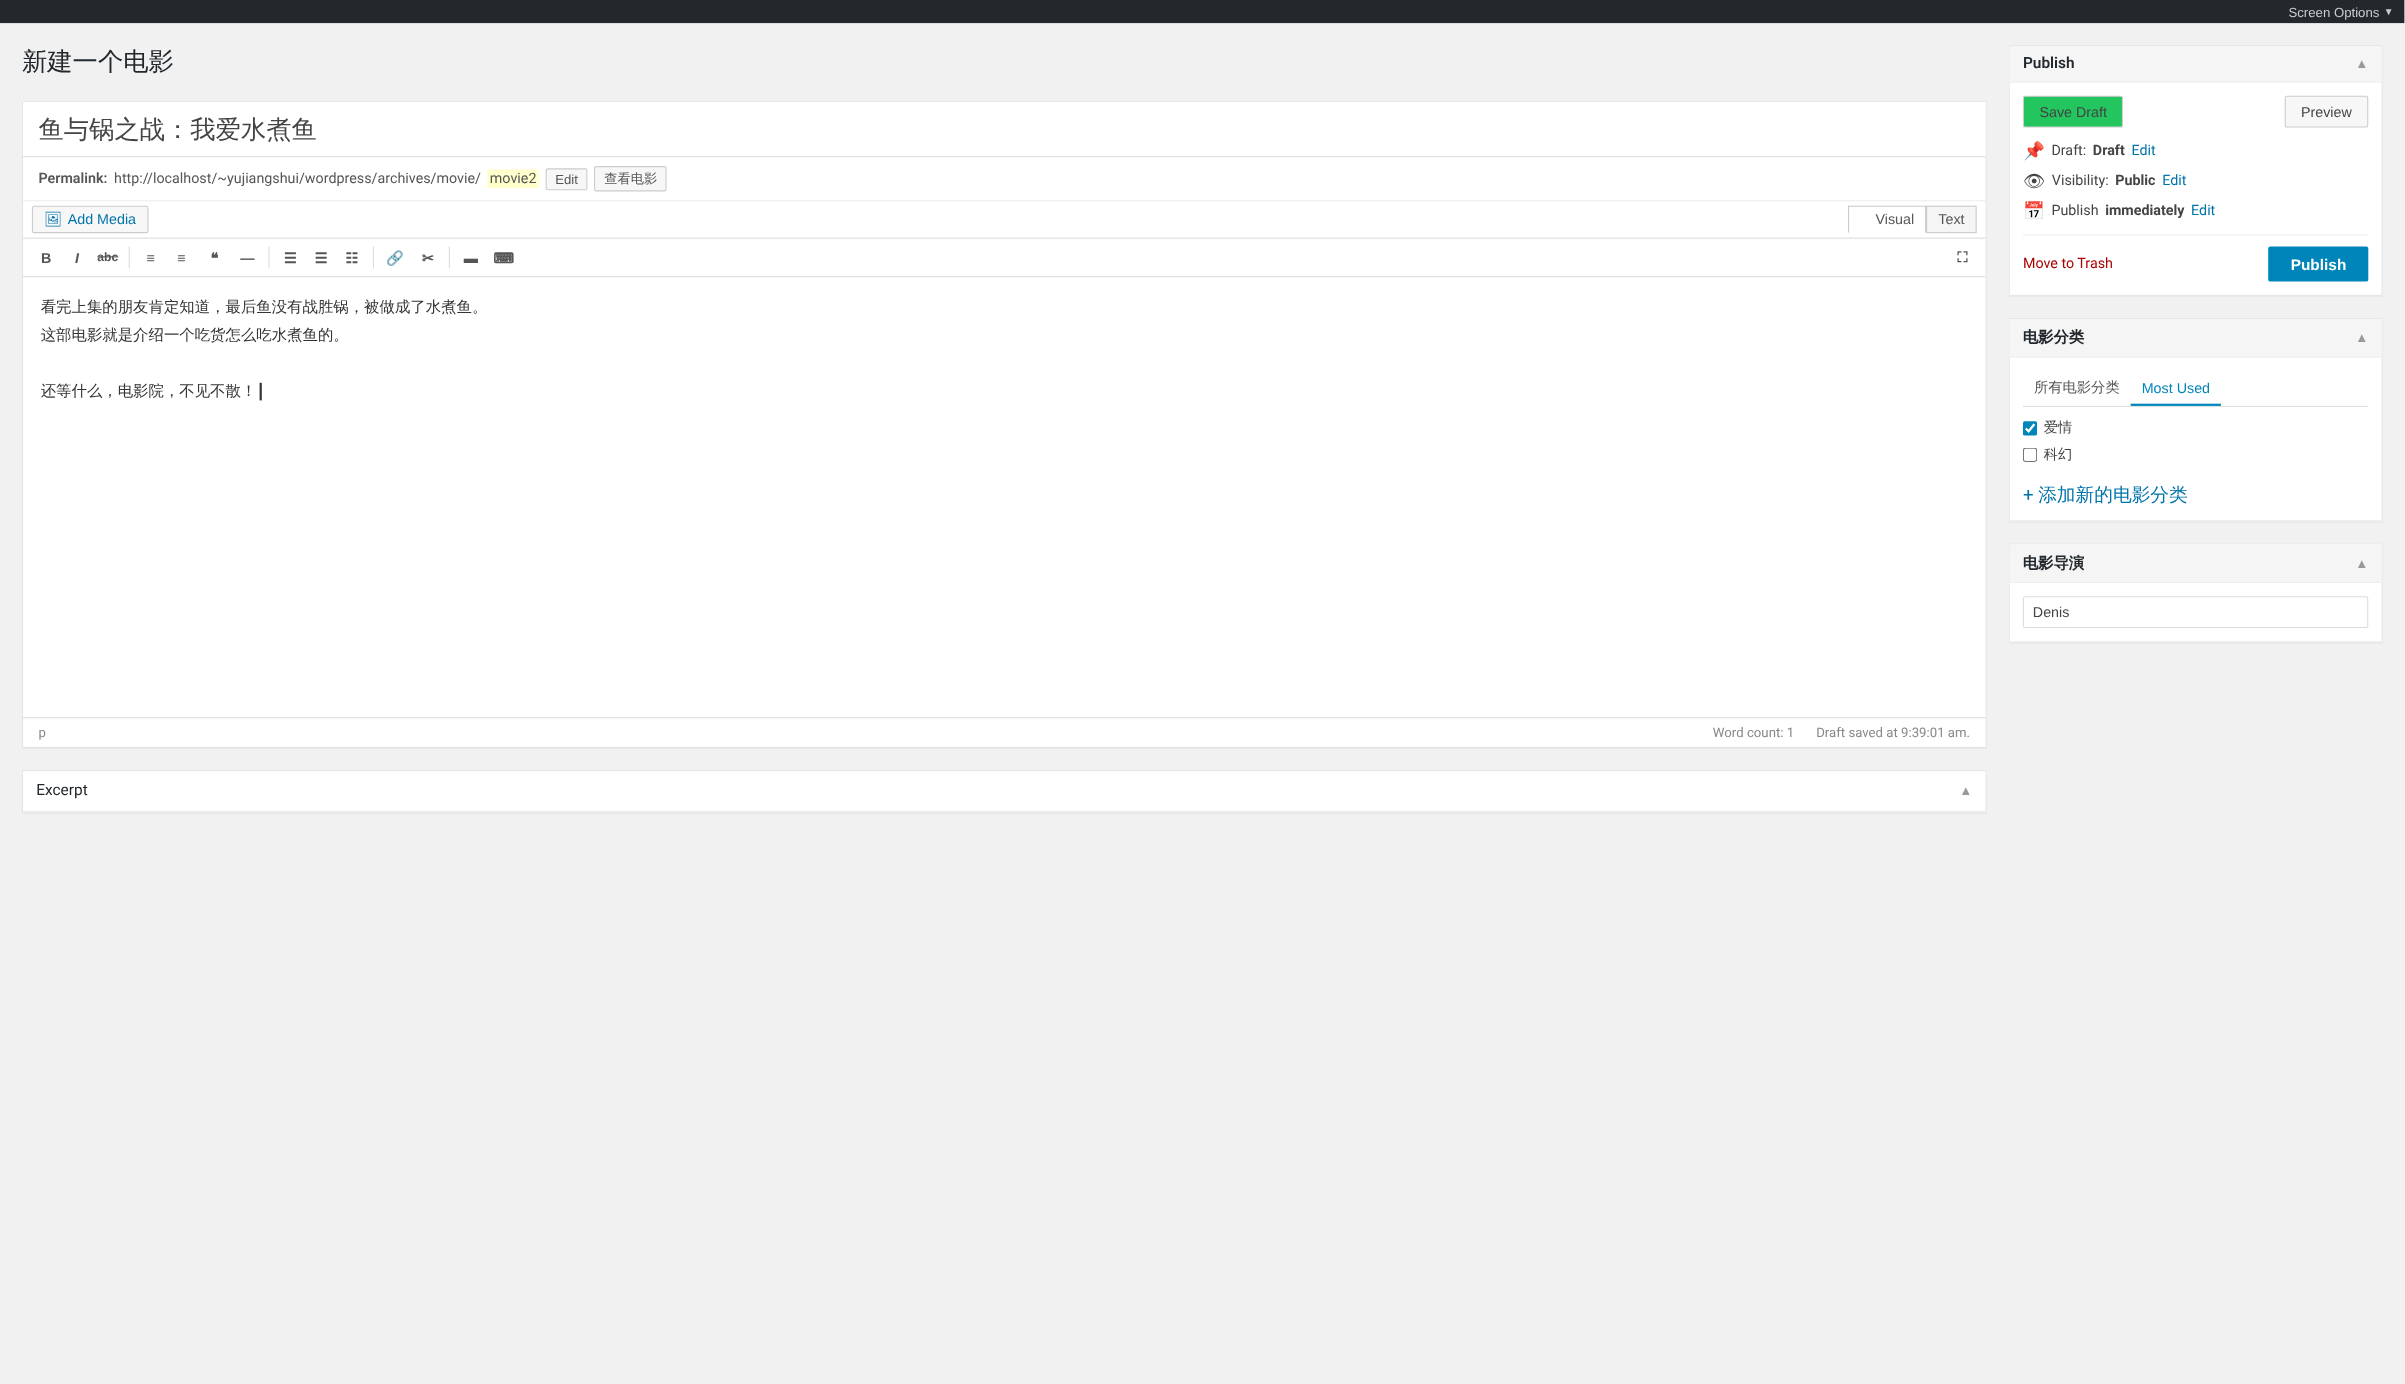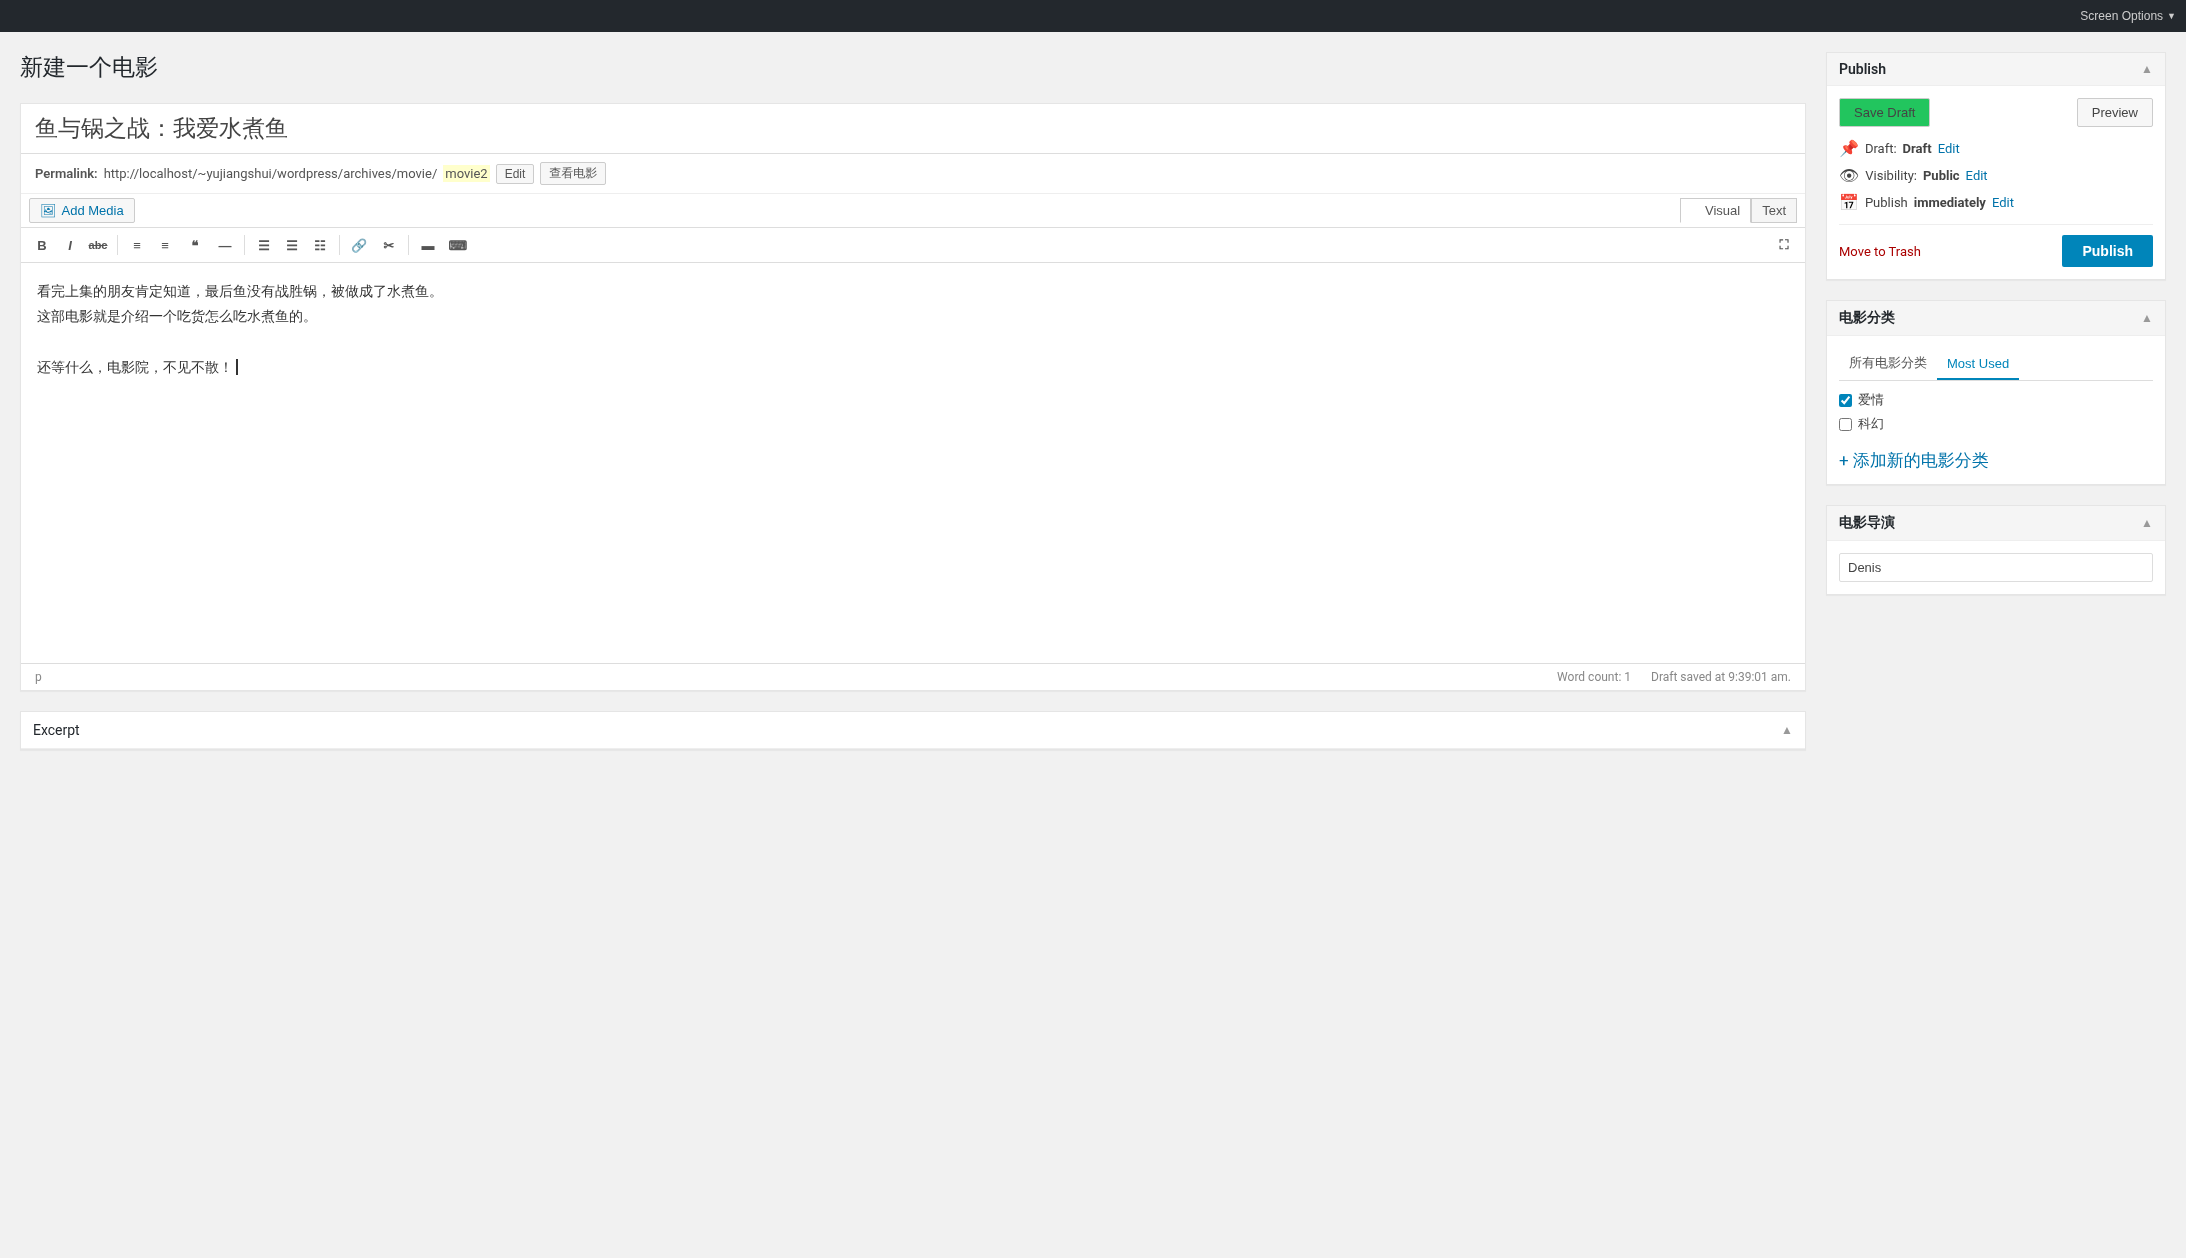--- a/index.html
+++ b/index.html
@@ -4,21 +4,21 @@
   <style>
     * { box-sizing: border-box; margin: 0; padding: 0; }
     body {
       font-family: -apple-system, BlinkMacSystemFont, "Segoe UI", Roboto, sans-serif;
       background: #f1f1f1;
       font-size: 13px;
       color: #444;
     }
     .top-bar {
       background: #23282d;
-      height: 32px;
+      height: 21px;
       display: flex;
       align-items: center;
       padding: 0 10px;
       justify-content: flex-end;
     }
     .screen-options-btn {
       color: #ccc;
       background: none;
       border: none;
       cursor: pointer;

